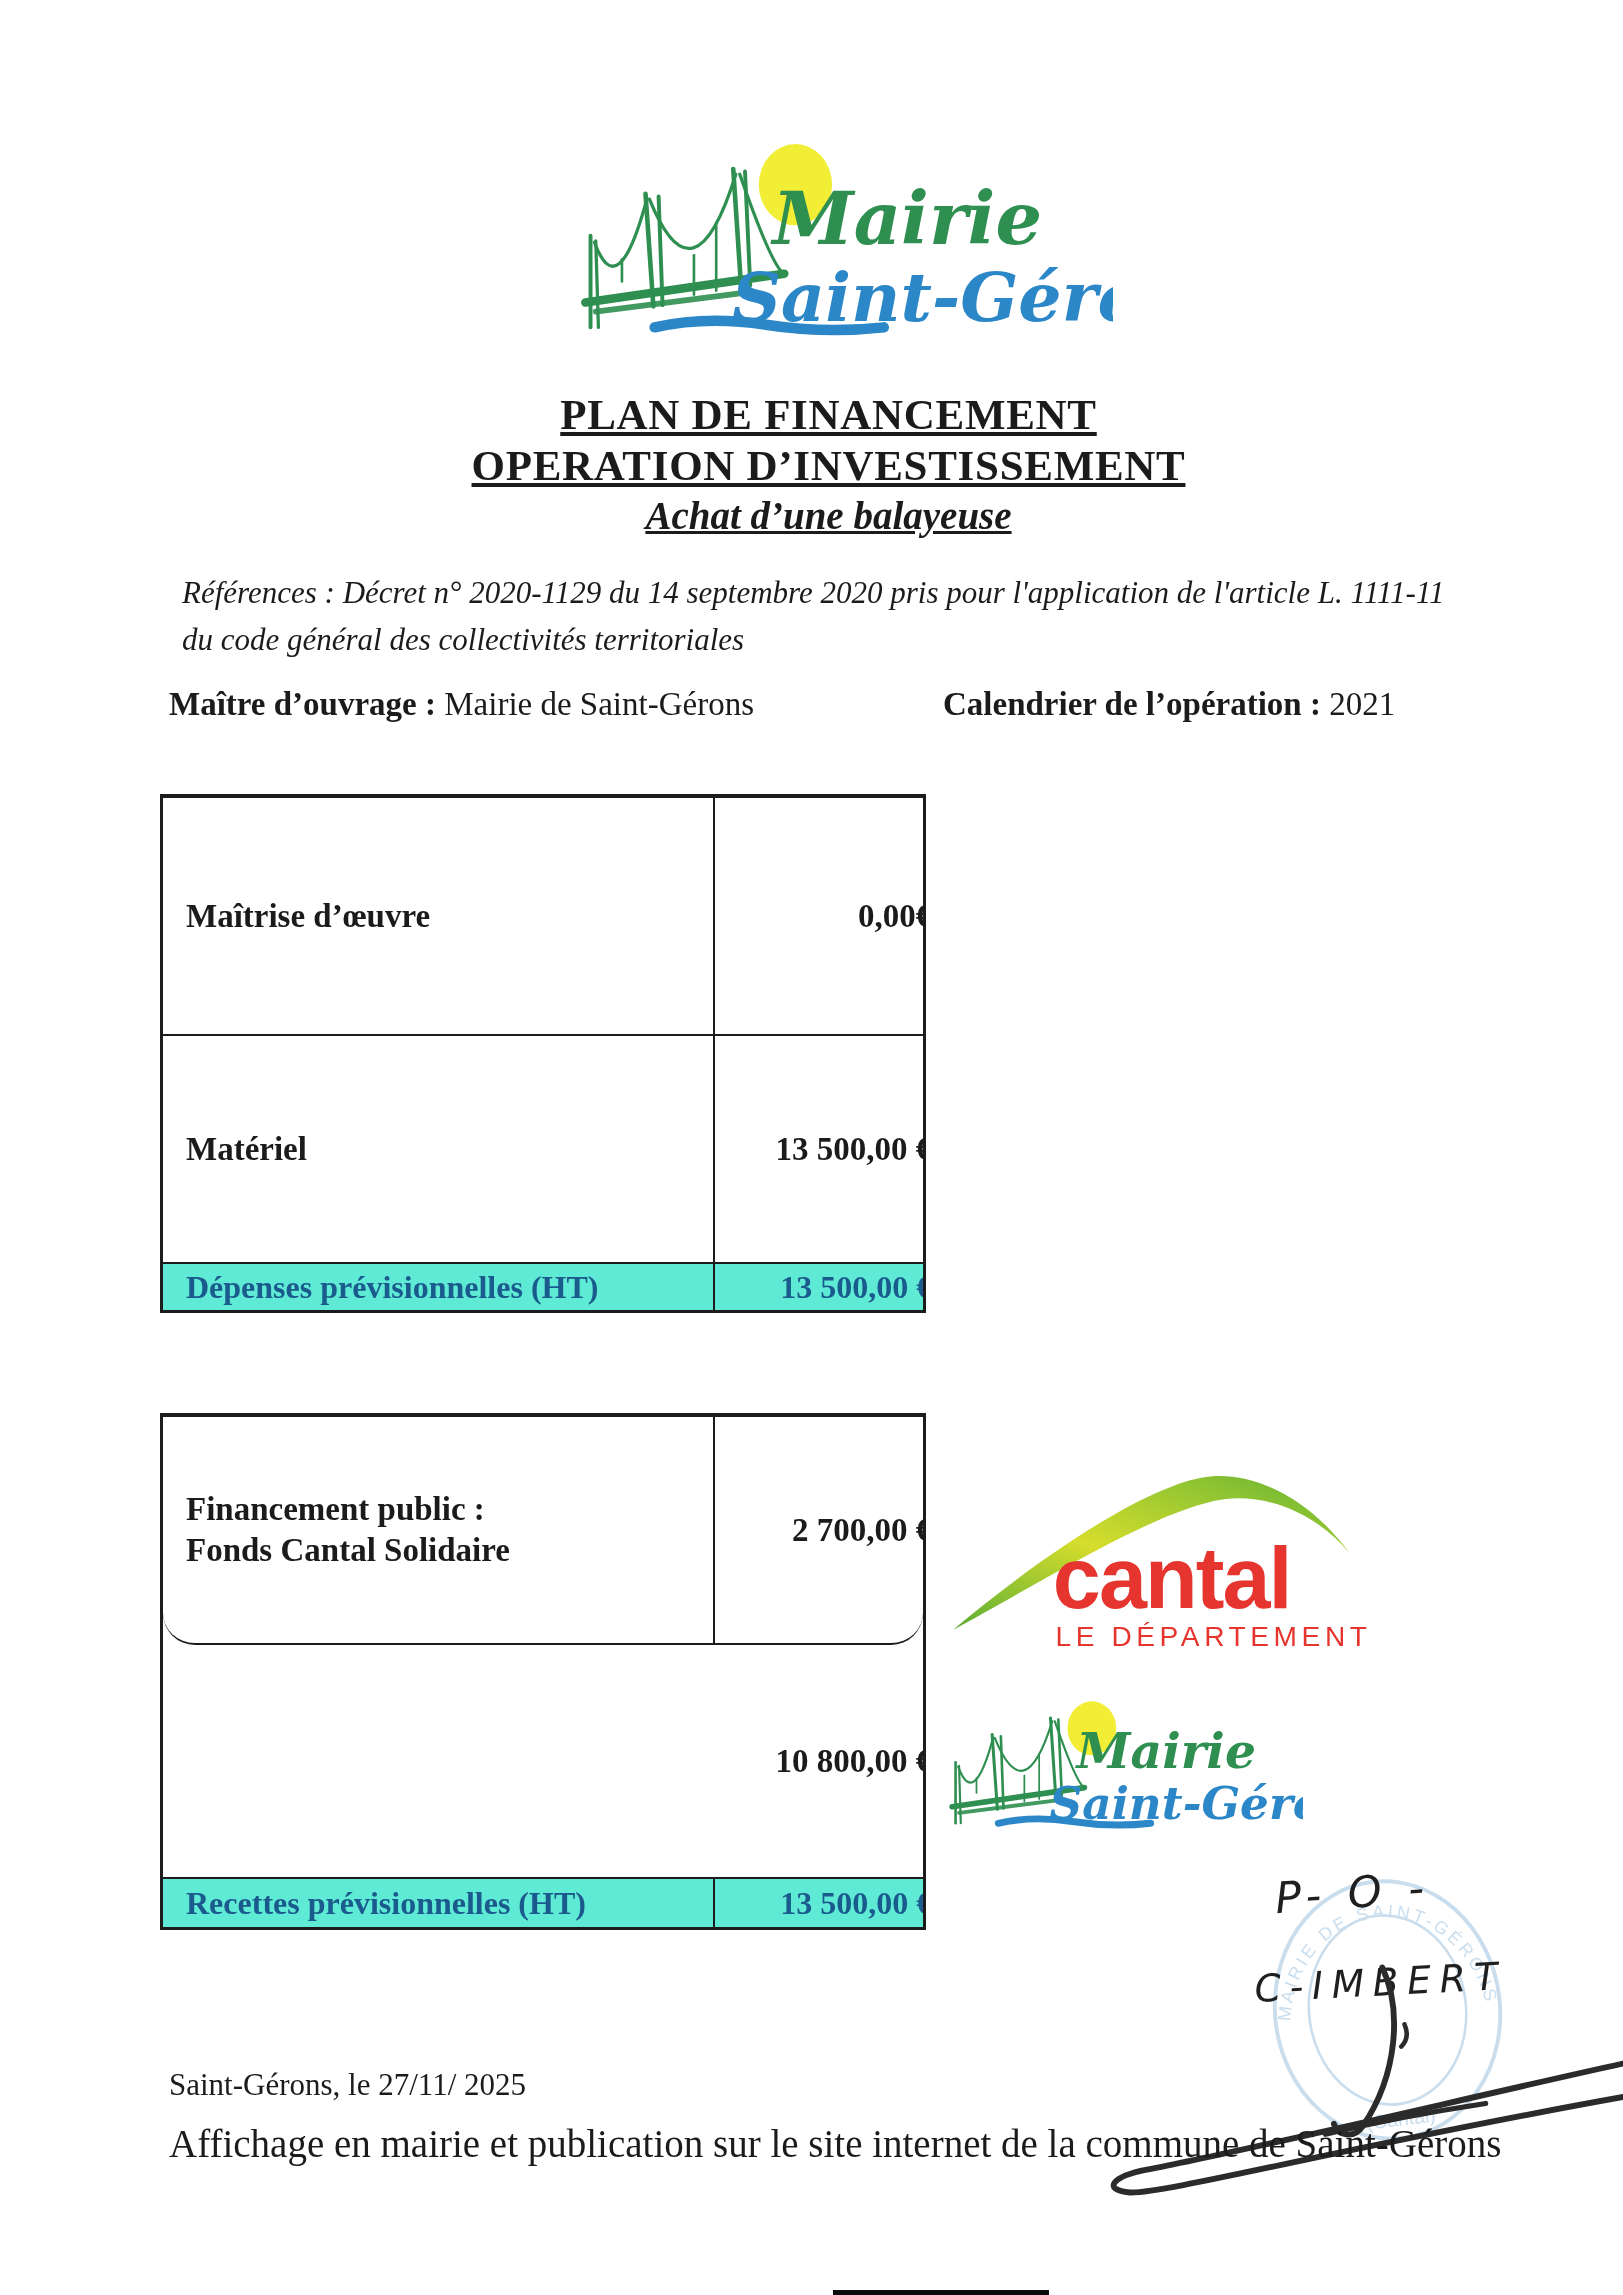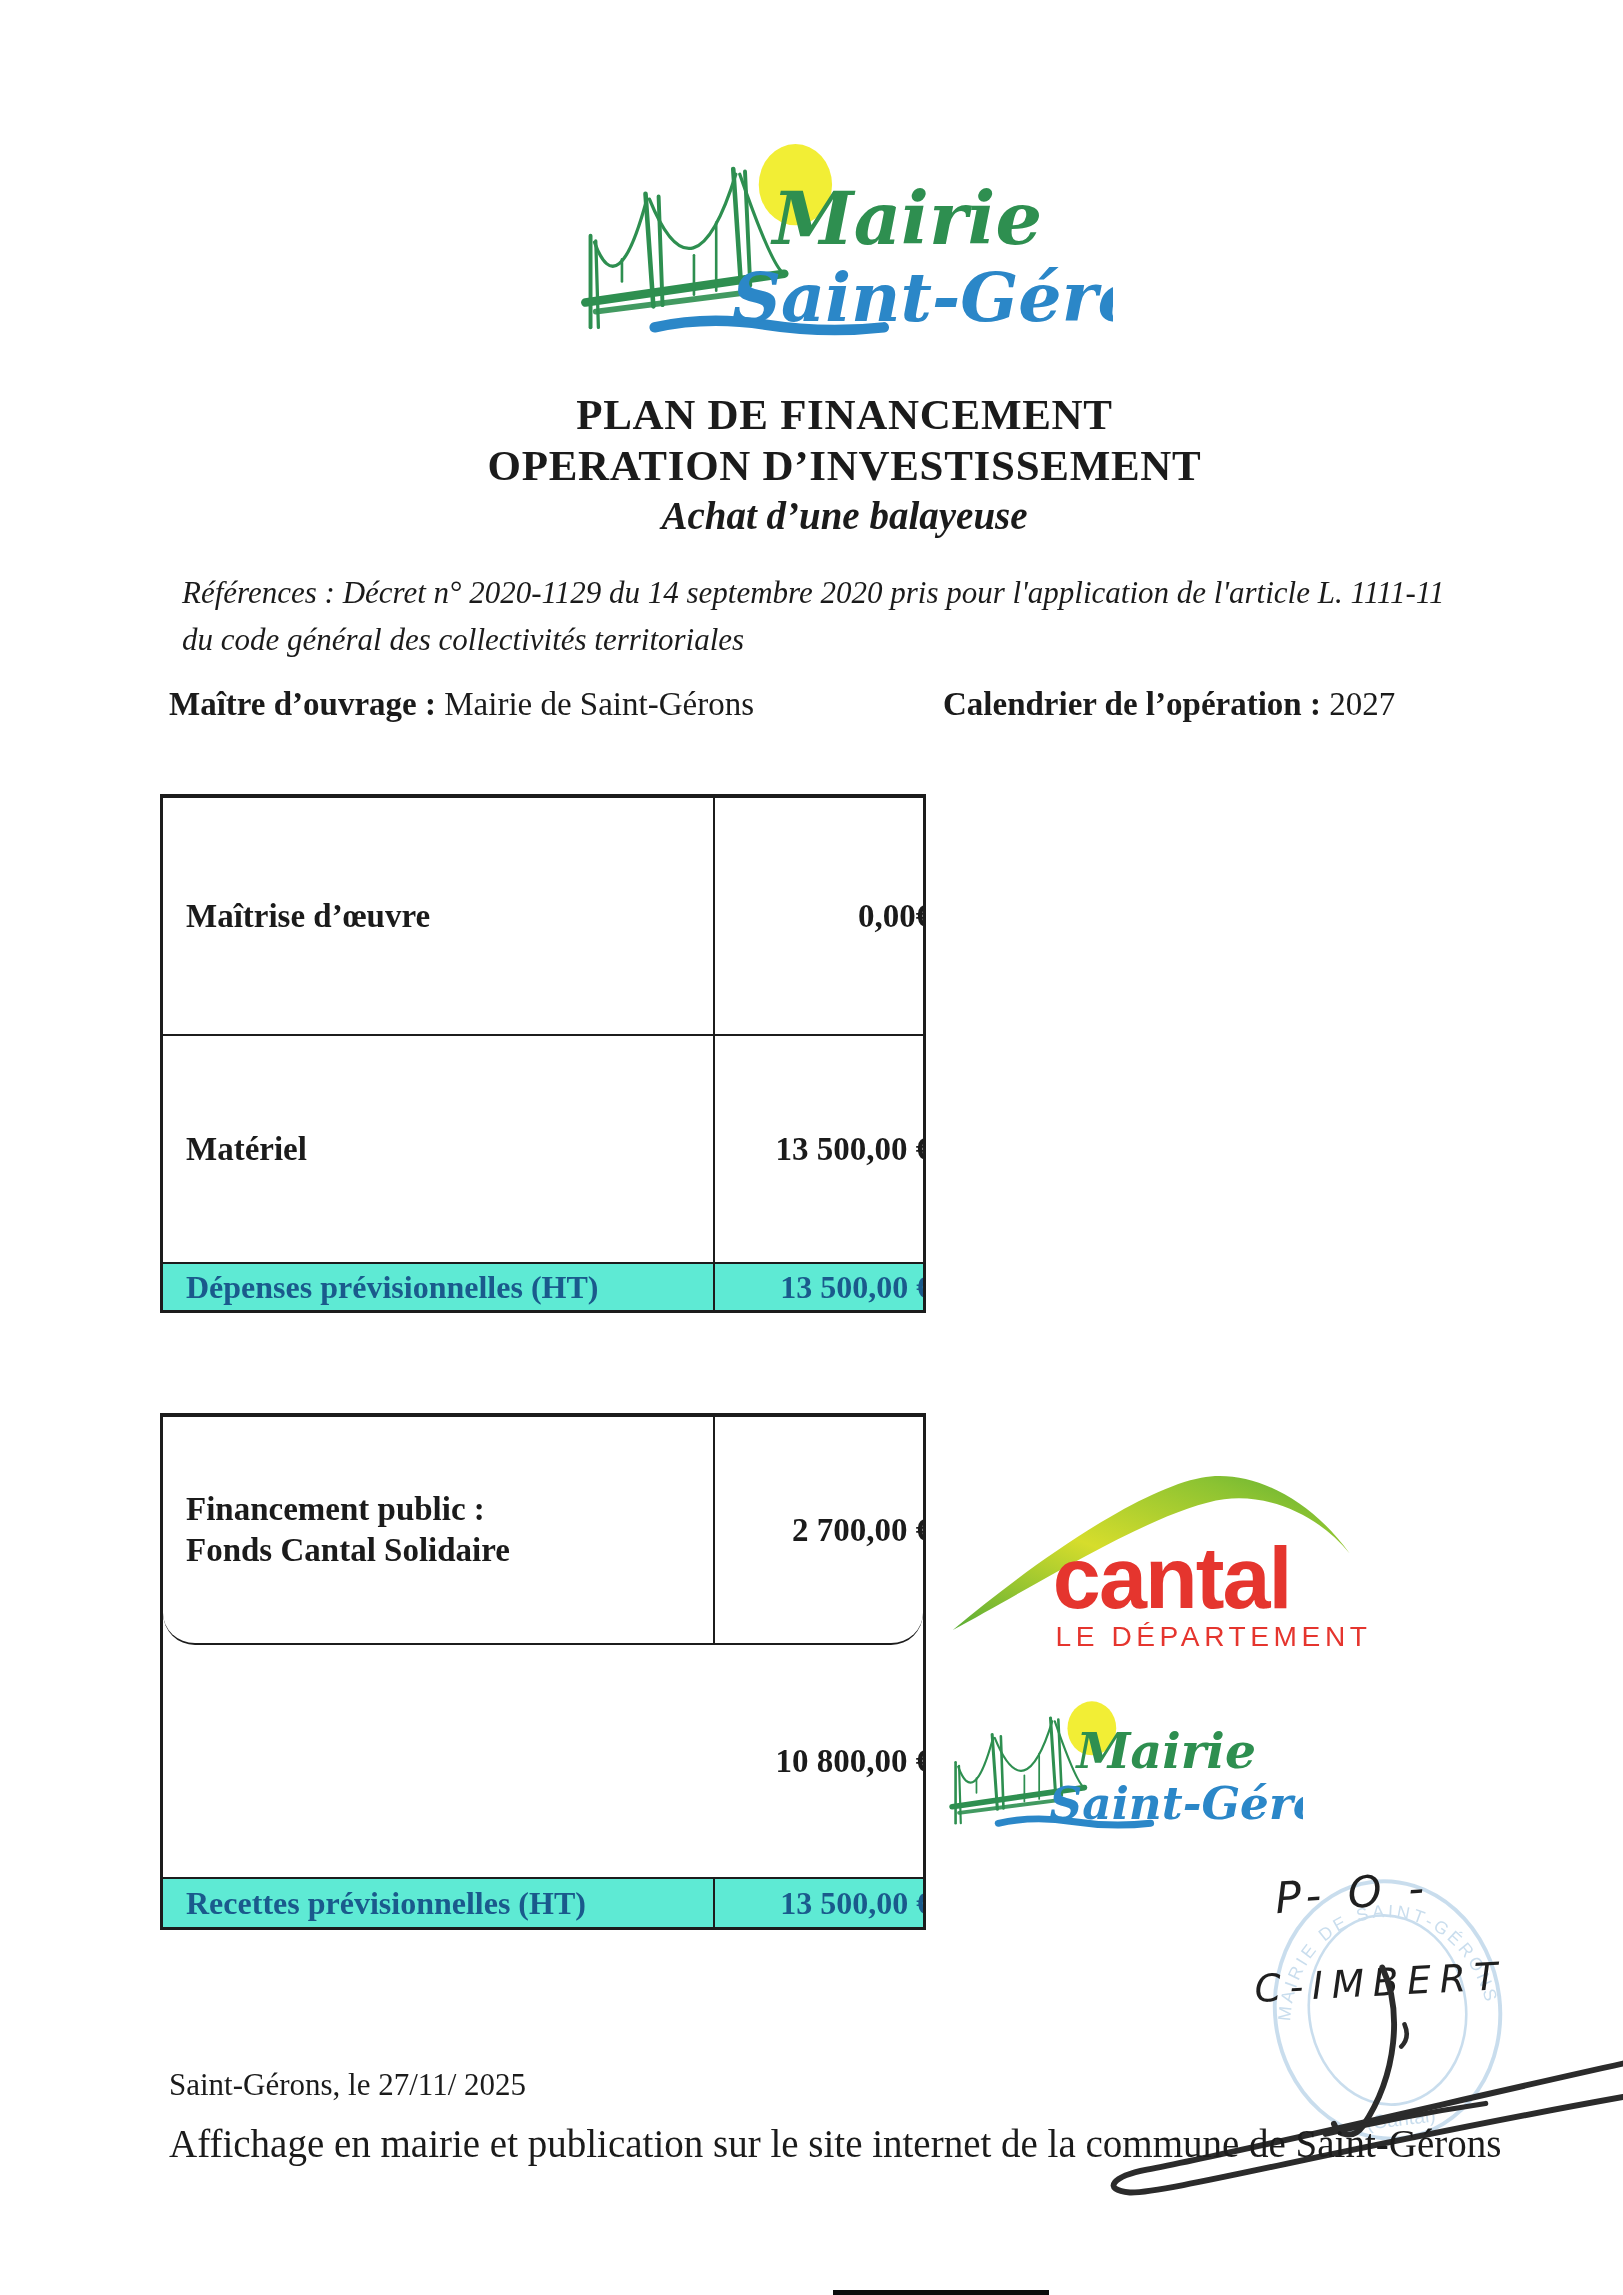--- a/index.html
+++ b/index.html
@@ -7,21 +7,21 @@
     position:relative;
     width:1623px;height:2295px;
     background:#ffffff;
     overflow:hidden;
     font-family:"Liberation Serif", serif;
     color:#1b1b1b;
   }
   .abs{position:absolute;}
 
   
-  .title-block{left:288px;top:389px;width:1113px;text-align:center;}
+  .title-block{left:272px;top:389px;width:1113px;text-align:center;text-decoration:underline;}
   .title-line{font-weight:bold;font-size:43px;line-height:51px;letter-spacing:0.7px;}
   .title-sub{font-weight:bold;font-style:italic;font-size:39px;line-height:50px;}
 
   
   .refs{left:182px;top:569px;width:1394px;font-style:italic;font-size:31px;line-height:47px;}
 
   
   .meta-owner{left:169px;top:686px;font-size:33px;}
   .meta-cal{left:943px;top:686px;font-size:33px;}
   .b{font-weight:bold;}
@@ -103,21 +103,21 @@
 
   <div class="abs refs">
     <div>Références : Décret n° 2020-1129 du 14 septembre 2020 pris pour l'application de l'article L. 1111-11</div>
     <div>du code général des collectivités territoriales</div>
   </div>
 
   <div class="abs meta-owner">
     <span class="b">Maître d’ouvrage :</span><span> Mairie de Saint-Gérons</span>
   </div>
   <div class="abs meta-cal">
-    <span class="b">Calendrier de l’opération :</span><span> 2027</span>
+    <span class="b">Calendrier de l’opération :</span><span> 2021</span>
   </div>
 
   <div class="abs fin-table" style="left:160px;top:794px;">
     <div class="t-row" style="height:236px;">
       <div class="t-label">Maîtrise d’œuvre</div>
       <div class="t-value">
           <span>0,00€</span>
         </div>
     </div>
     <div class="t-row" style="height:226px;">

